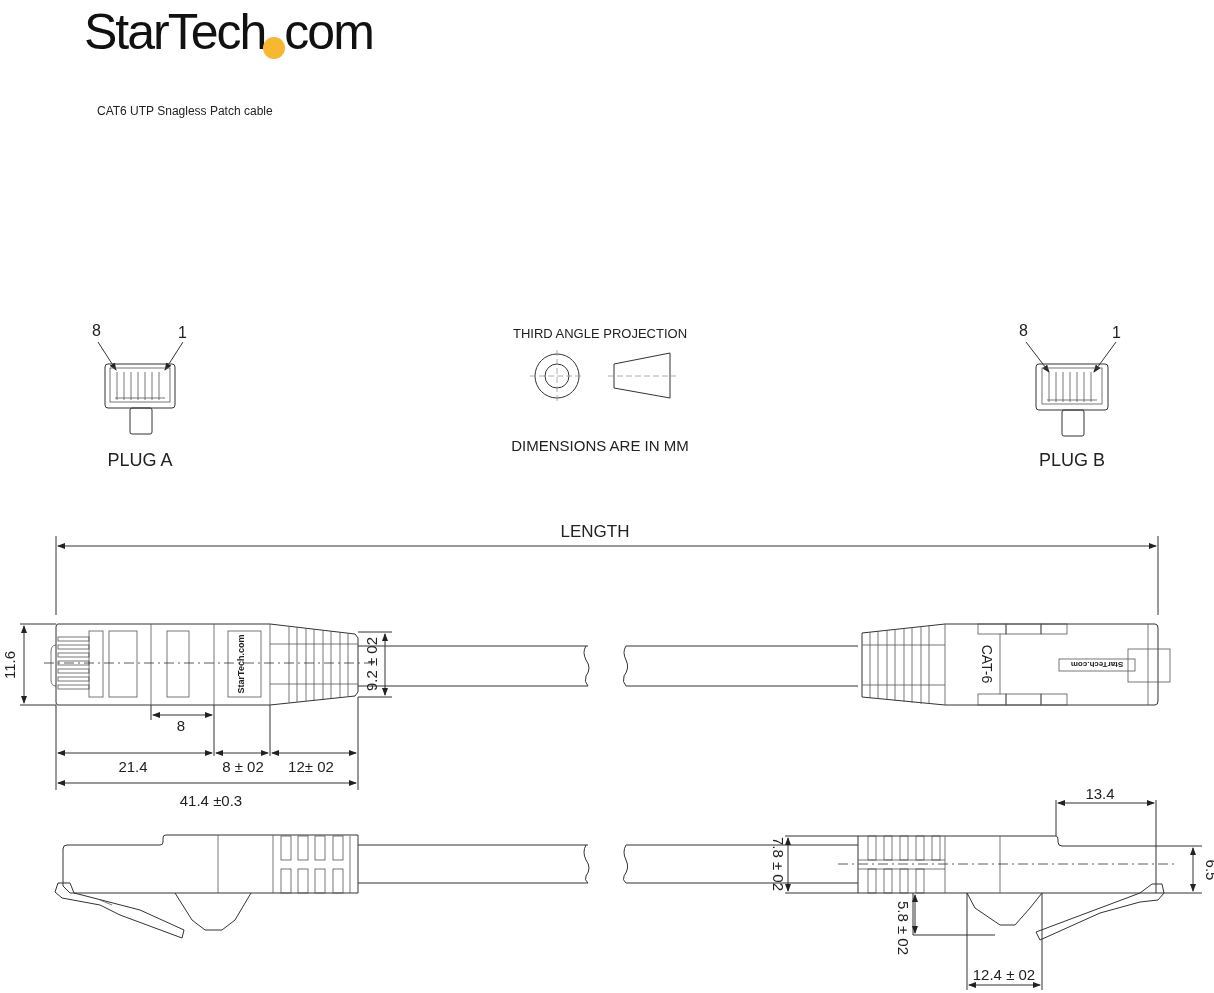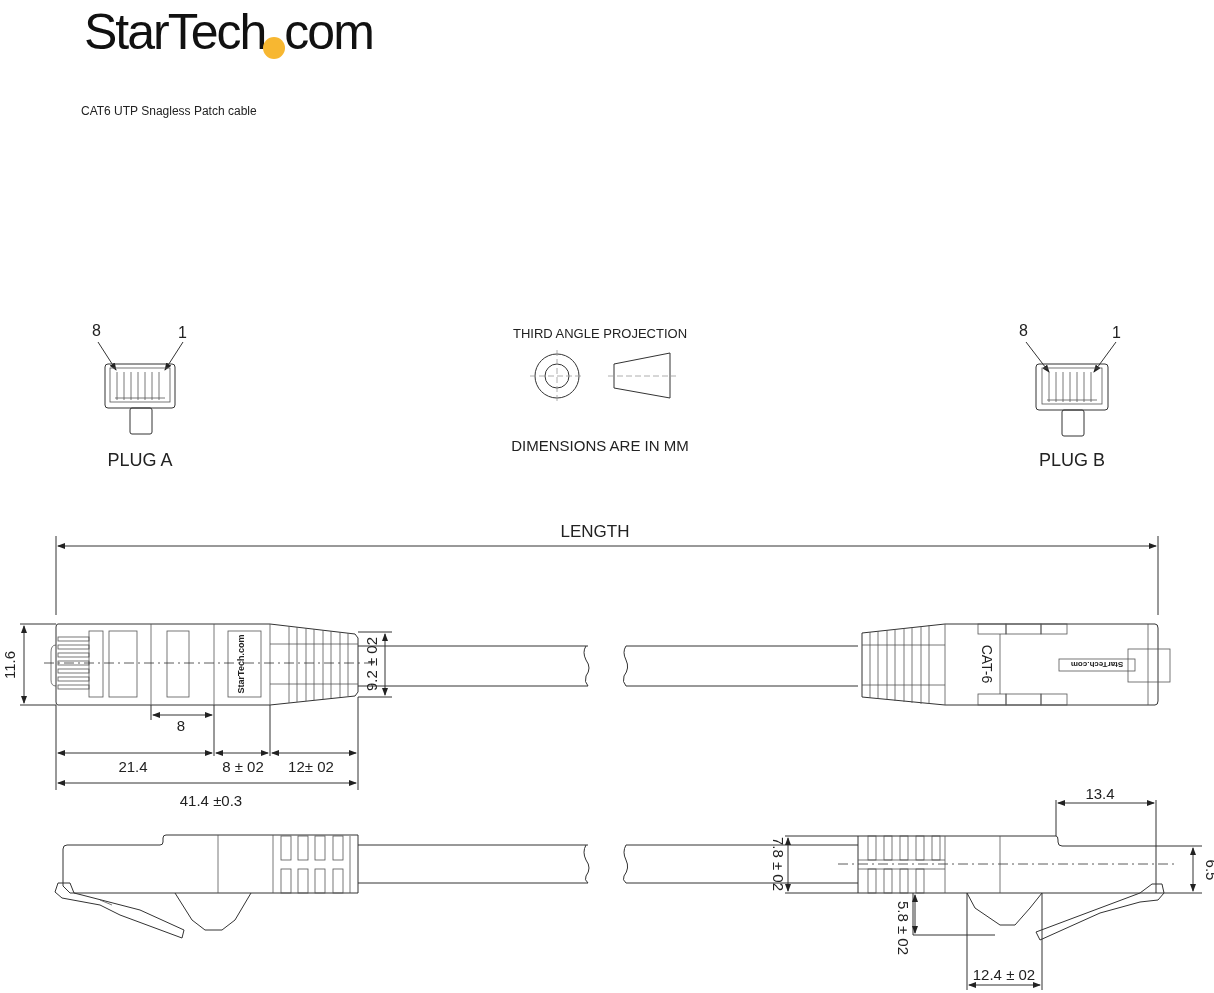--- a/index.html
+++ b/index.html
@@ -1,19 +1,19 @@
 <!DOCTYPE html>
 <html><head>
   <meta charset="utf-8">
   <style>
     html, body { margin: 0; padding: 0; background: #ffffff; }
     body { width: 1214px; height: 993px; position: relative; overflow: hidden; font-family: "Liberation Sans", sans-serif; color: #1a1a1a; }
     .logo { position: absolute; left: 40px; top: 2px; font-family: "Liberation Sans", sans-serif; font-size: 50px; letter-spacing: -2px; color: #111; line-height: 60px; margin-left: 44px; }
     .logo .dot { display: inline-block; width: 22px; height: 22px; background: #f7b731; border-radius: 50%; position: relative; top: 10px; margin: 0 -1px 0 -2px; }
-    .subtitle { position: absolute; left: 81px; top: 104px; font-size: 12px; color: #222; }
+    .subtitle { position: absolute; left: 97px; top: 104px; font-size: 12px; color: #222; }
     svg.drawing { position: absolute; left: 0; top: 0; }
     svg text { font-family: "Liberation Sans", sans-serif; fill: #222; }
     .ln { stroke: #333; stroke-width: 1; fill: none; }
     .thin { stroke: #555; stroke-width: 0.8; fill: none; }
     .cl { stroke: #333; stroke-width: 0.8; stroke-dasharray: 10 4 2 4; fill: none; }
     .dashg { stroke: #999; stroke-width: 0.8; stroke-dasharray: 6 3; fill: none; }
   </style>
 </head>
 <body>
 

